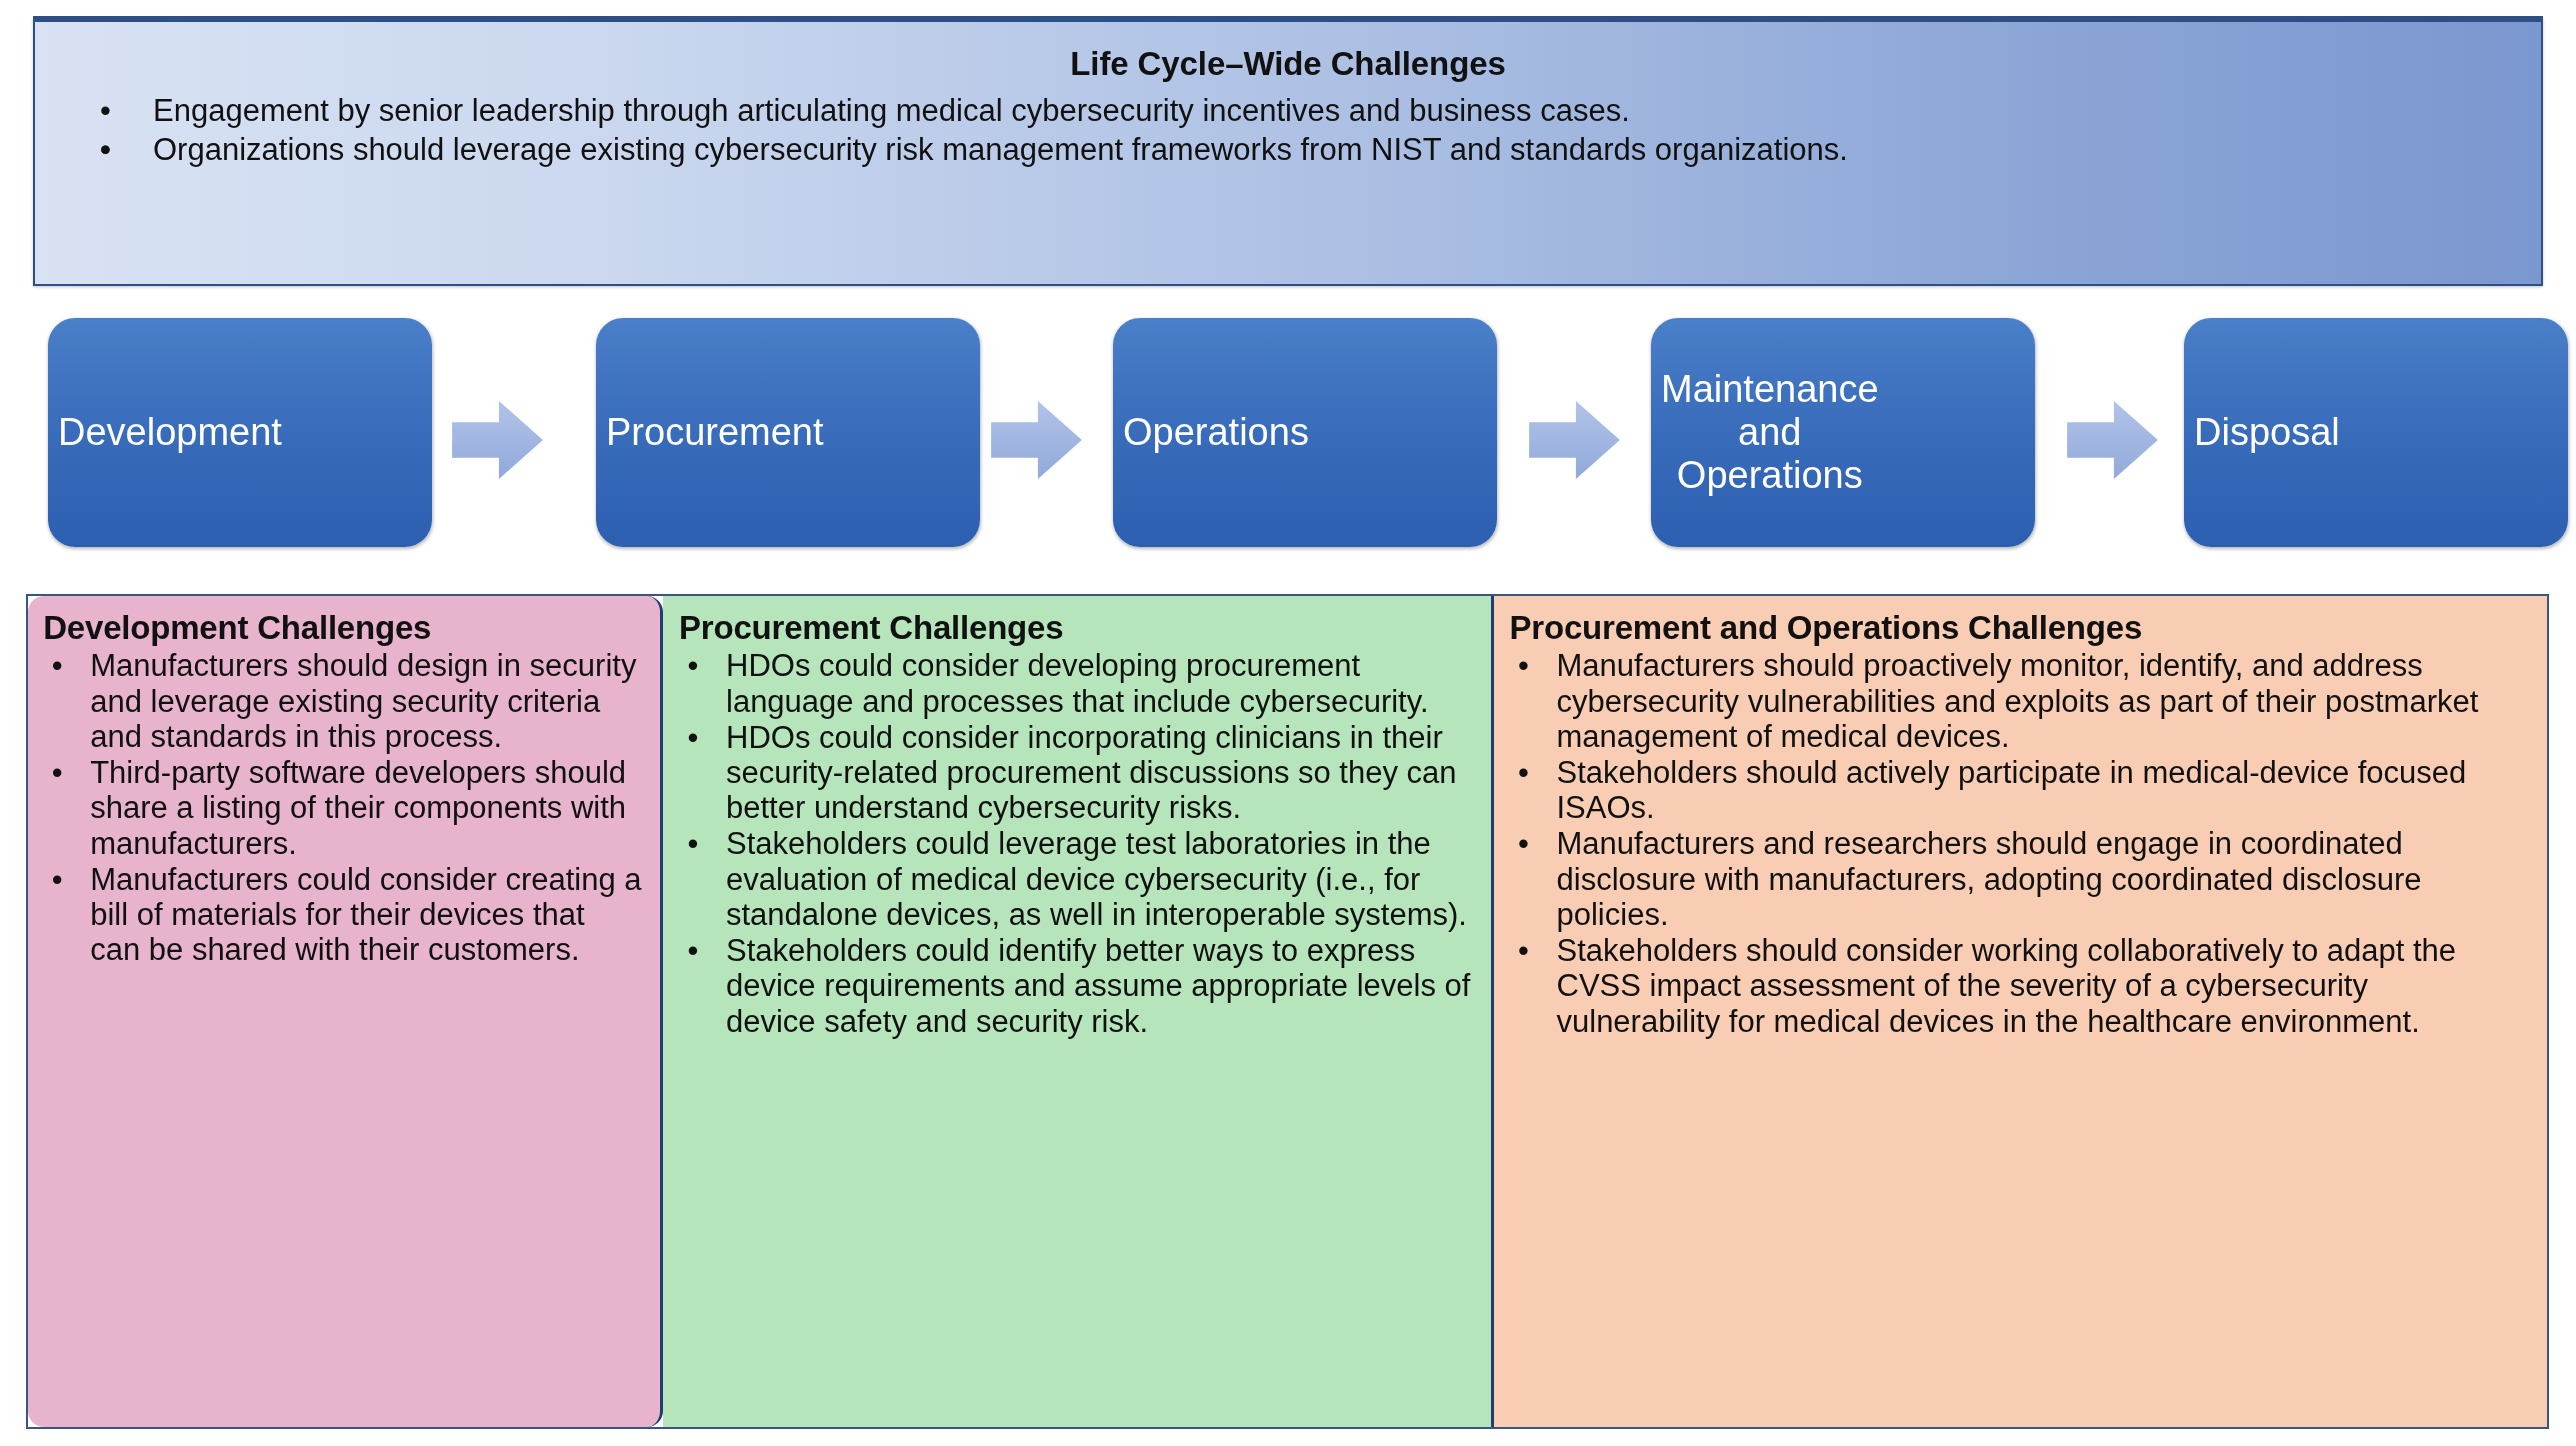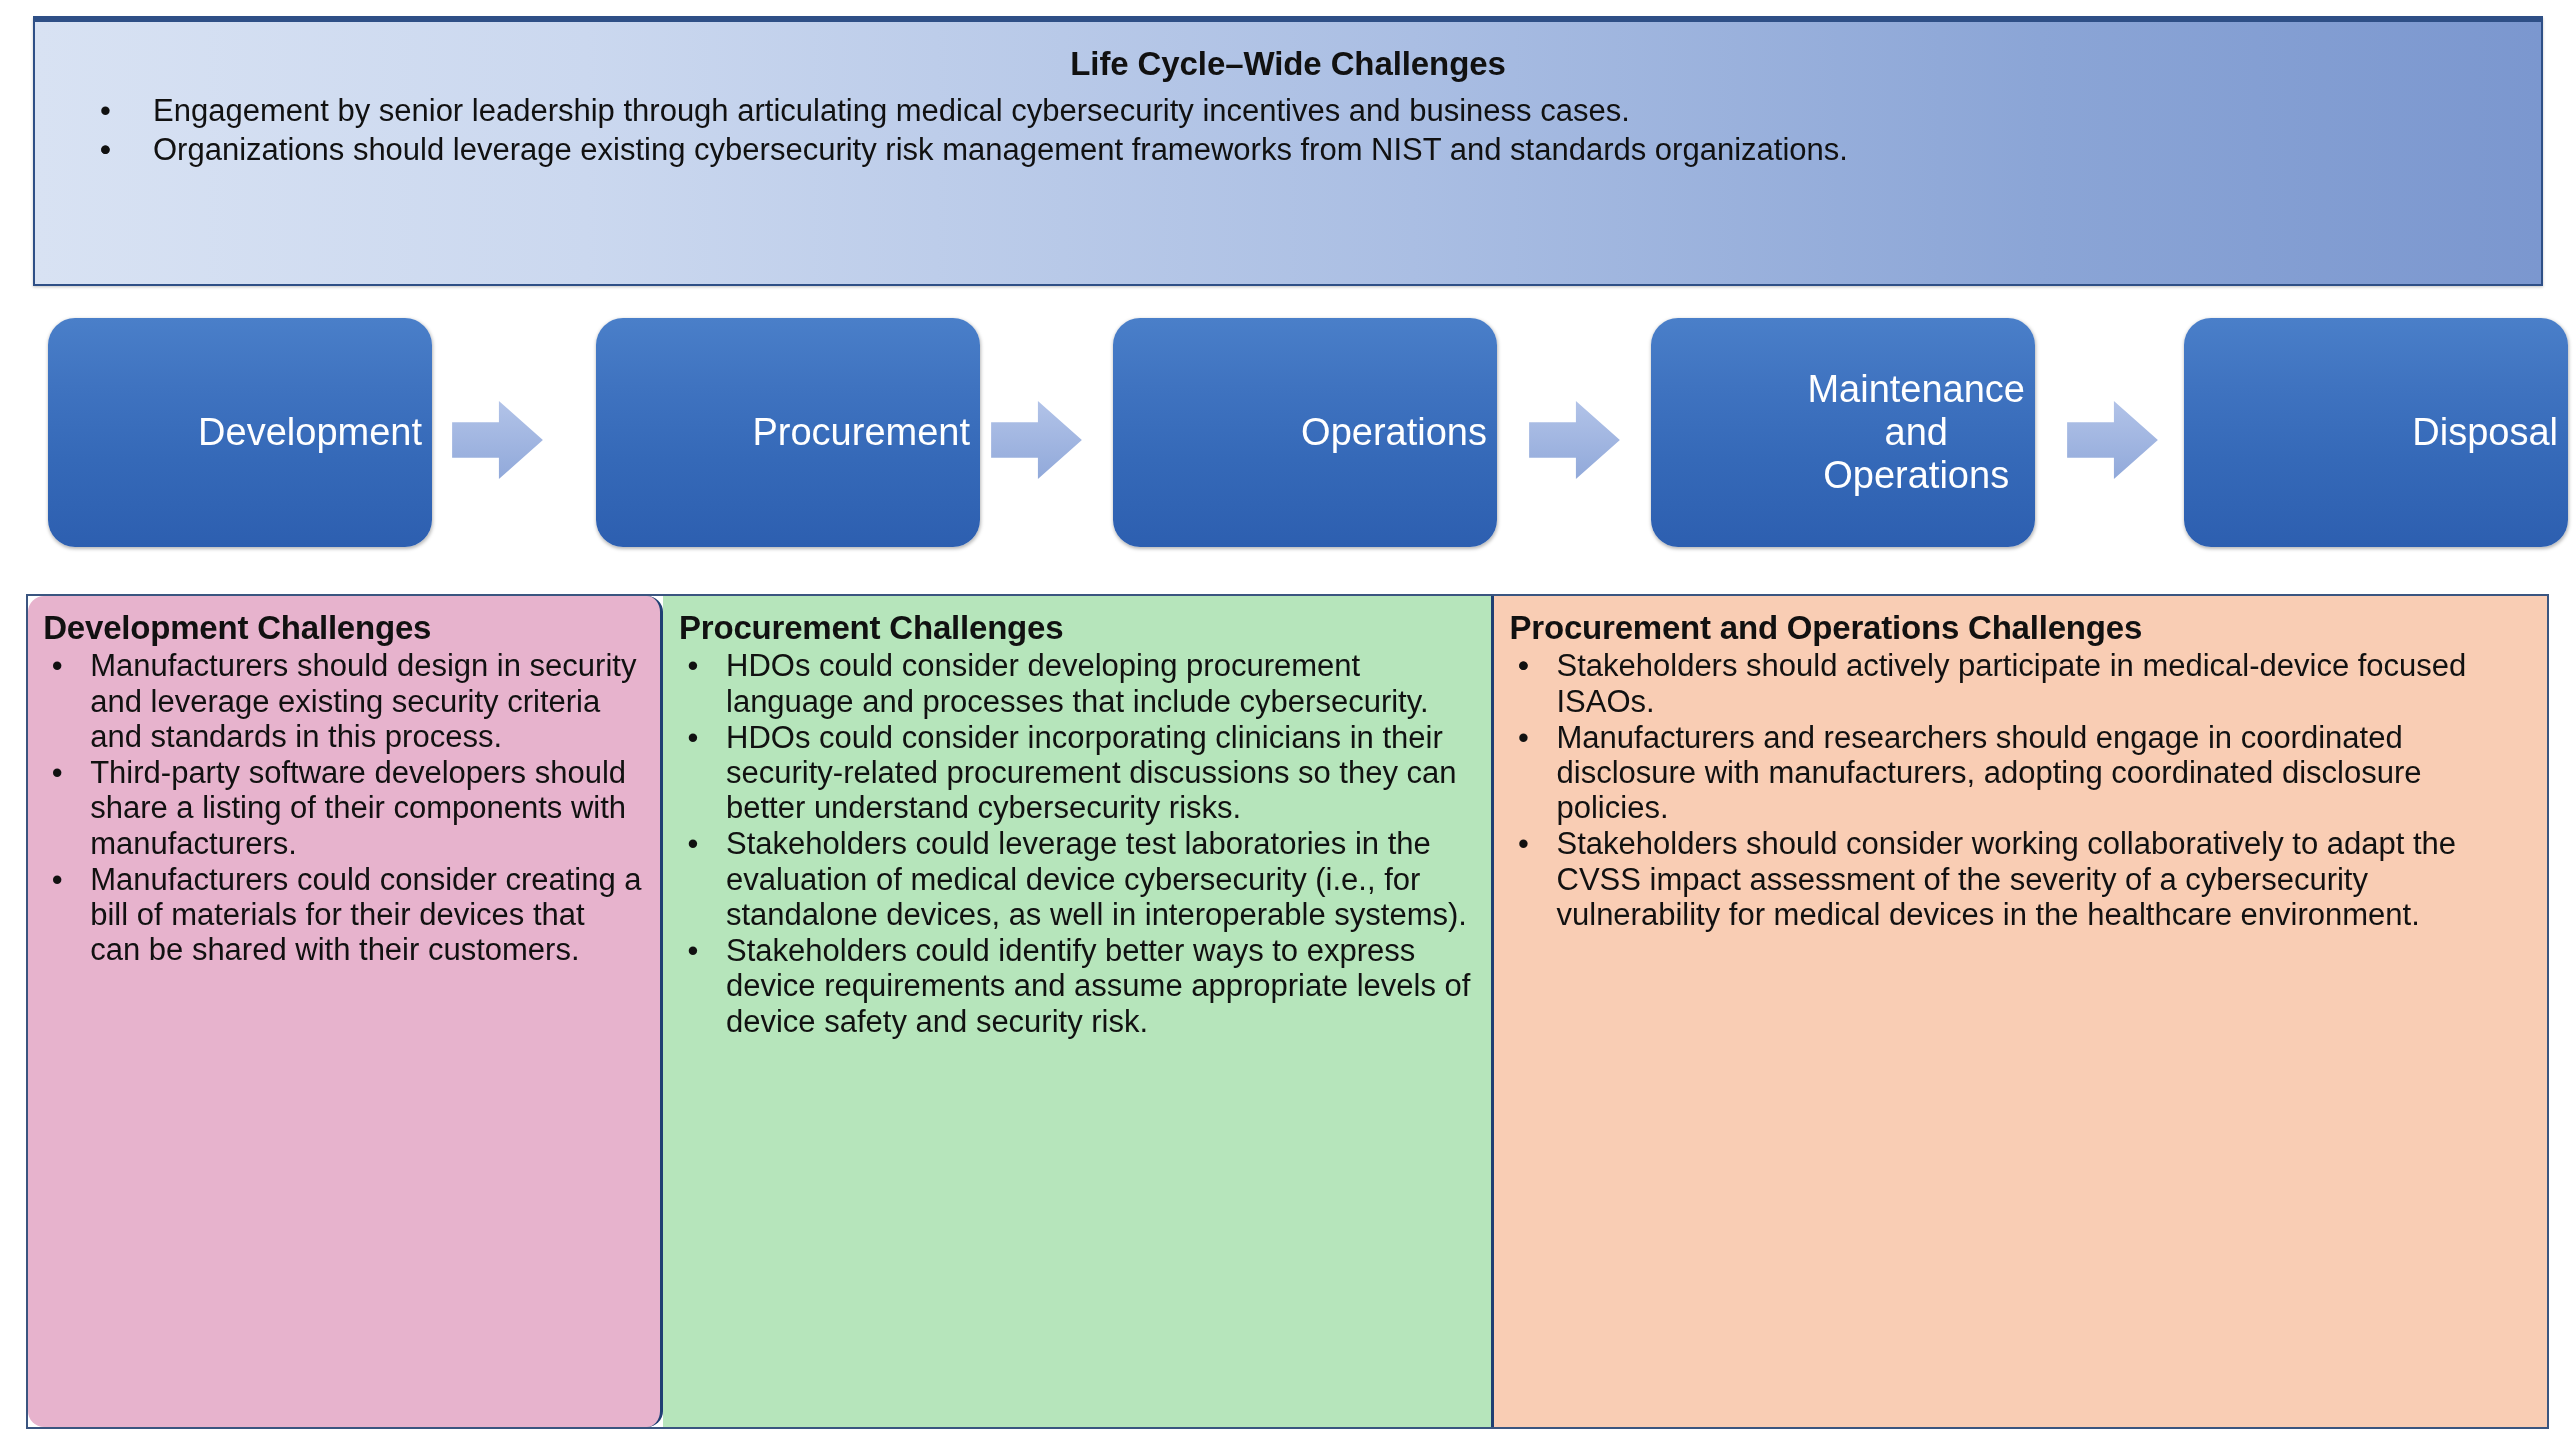--- a/index.html
+++ b/index.html
@@ -70,21 +70,21 @@
   .process-box {
     position: absolute;
     top: 0;
     width: 384px;
     height: 229px;
     border-radius: 27px;
     background: linear-gradient(to bottom, #4a7fc9 0%, #3f73c0 30%, #3569b8 62%, #2d5fb0 100%);
     box-shadow: 0.7px 1.4px 3.6px rgba(0,0,0,0.28);
     display: flex;
     align-items: center;
-    justify-content: flex-end;
+    justify-content: flex-start;
     color: #ffffff;
     font-size: 38px;
     line-height: 1.13;
     text-align: center;
     box-sizing: border-box;
     padding: 4.3px 10px;
   }
   .process-box .box-label { white-space: pre-line; }
   .flow-arrow {
     position: absolute;
@@ -288,20 +288,21 @@
         <span>Stakeholders could identify better ways to express device requirements and assume appropriate levels of device safety and security risk.</span>
       </li>
     </ul>
   </div>
 
   <div class="challenge-col" id="col-maintenance">
     <h3 class="col-heading">Procurement and Operations Challenges</h3>
     <ul class="col-list">
       <li>
         <span class="bullet-dot">•</span>
+        <span>Manufacturers should proactively monitor, identify, and address cybersecurity vulnerabilities and exploits as part of their postmarket management of medical devices.</span>
       </li>
       <li>
         <span class="bullet-dot">•</span>
         <span>Stakeholders should actively participate in medical-device focused ISAOs.</span>
       </li>
       <li>
         <span class="bullet-dot">•</span>
         <span>Manufacturers and researchers should engage in coordinated disclosure with manufacturers, adopting coordinated disclosure policies.</span>
       </li>
       <li>

